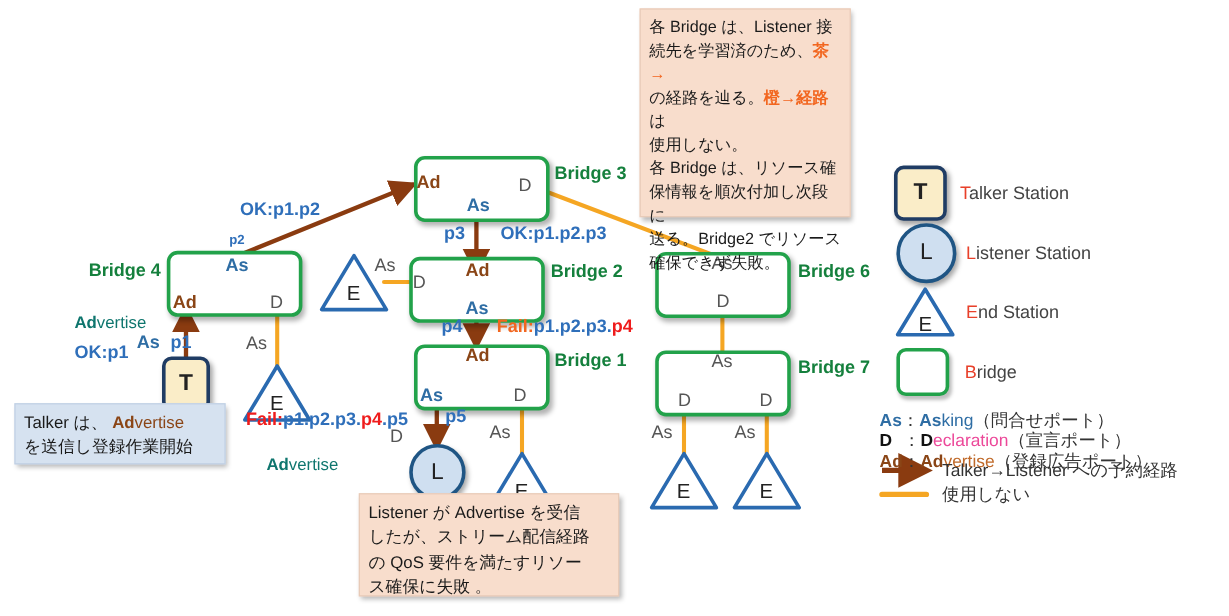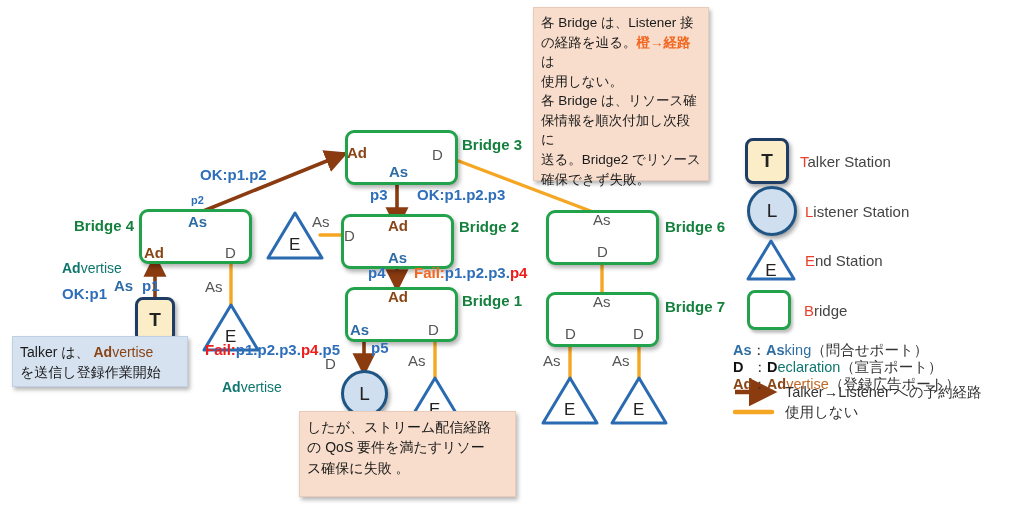--- a/index.html
+++ b/index.html
@@ -62,21 +62,21 @@
   .legend-row{position:absolute;display:flex;align-items:center;}
   .legend-text{font-size:15px;color:#444;white-space:nowrap;}
   .legend-text i{font-style:normal;color:#e8402a;}
   .lg-bridge{width:38px;height:34px;border:3px solid #22a24a;border-radius:8px;
              background:#fff;box-shadow:2px 3px 3px rgba(0,0,0,0.25);}
 
   .portdef{position:absolute;font-size:14.5px;white-space:nowrap;color:#333;}
   .portdef .k-as{color:#2e6da4;font-weight:bold;}
   .portdef .k-as2{color:#2e6da4;}
   .portdef .k-d{color:#111;font-weight:bold;}
-  .portdef .k-d2{color:#0f766e;}
+  .portdef .k-d2{color:#ec4899;}
   .portdef .k-ad{color:#8a4516;font-weight:bold;}
   .portdef .k-ad2{color:#c06a2a;}
   .pd-jp{color:#333;}
 </style>
 </head>
 <body>
 
 <div id="stage">
 
   <svg class="layer" viewBox="0 0 1024 513">
@@ -236,34 +236,36 @@
 
   <div class="advert" style="left:62px;top:260px;">
     <b>Ad</b><span>vertise</span>
   </div>
   <div class="advert" style="left:222px;top:379px;">
     <b>Ad</b><span>vertise</span>
   </div>
 
   <div class="callout peach" style="left:533px;top:7px;width:176px;height:174px;">
     <div><span>各 Bridge は、Listener 接</span></div>
+    <div><span>続先を学習済のため、</span><span class="hl">茶→</span></div>
     <div><span>の経路を辿る。</span><span class="hl">橙→経路</span><span>は</span></div>
     <div><span>使用しない。</span></div>
     <div><span>各 Bridge は、リソース確</span></div>
     <div><span>保情報を順次付加し次段に</span></div>
     <div><span>送る。Bridge2 でリソース</span></div>
     <div><span>確保できず失敗。</span></div>
   </div>
 
   <div class="callout blue" style="left:12px;top:336px;width:176px;height:51px;font-size:14px;">
     <div><span>Talker は、 </span><span class="adv"><b>Ad</b><span>vertise</span></span></div>
     <div><span>を送信し登録作業開始</span></div>
   </div>
 
   <div class="callout peach" style="left:299px;top:411px;width:217px;height:86px;font-size:14px;">
+    <div>Listener が Advertise を受信</div>
     <div>したが、ストリーム配信経路</div>
     <div>の QoS 要件を満たすリソー</div>
     <div>ス確保に失敗 。</div>
   </div>
 
   <div class="legend">
 
     <div class="legend-row" style="left:745px;top:138px;">
       <div class="talker" style="width:38px;height:40px;">
         <span>T</span>

